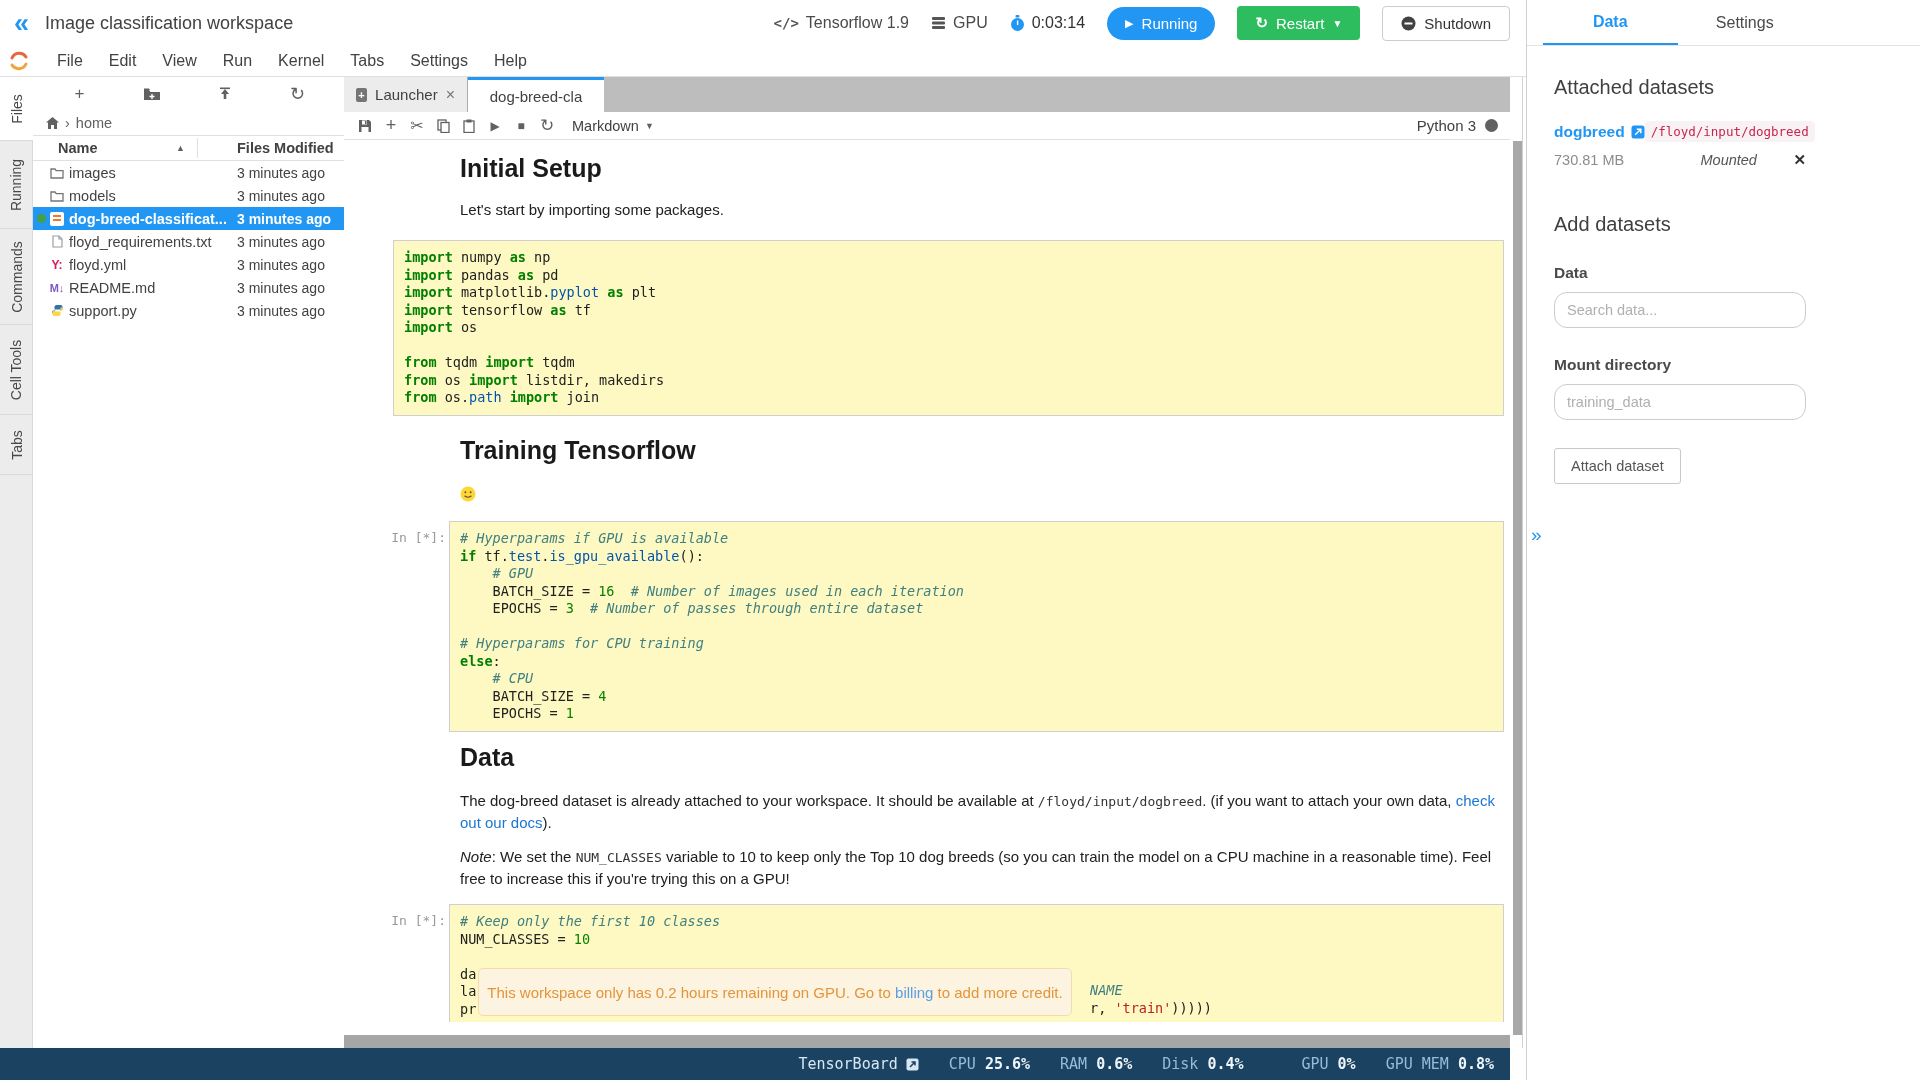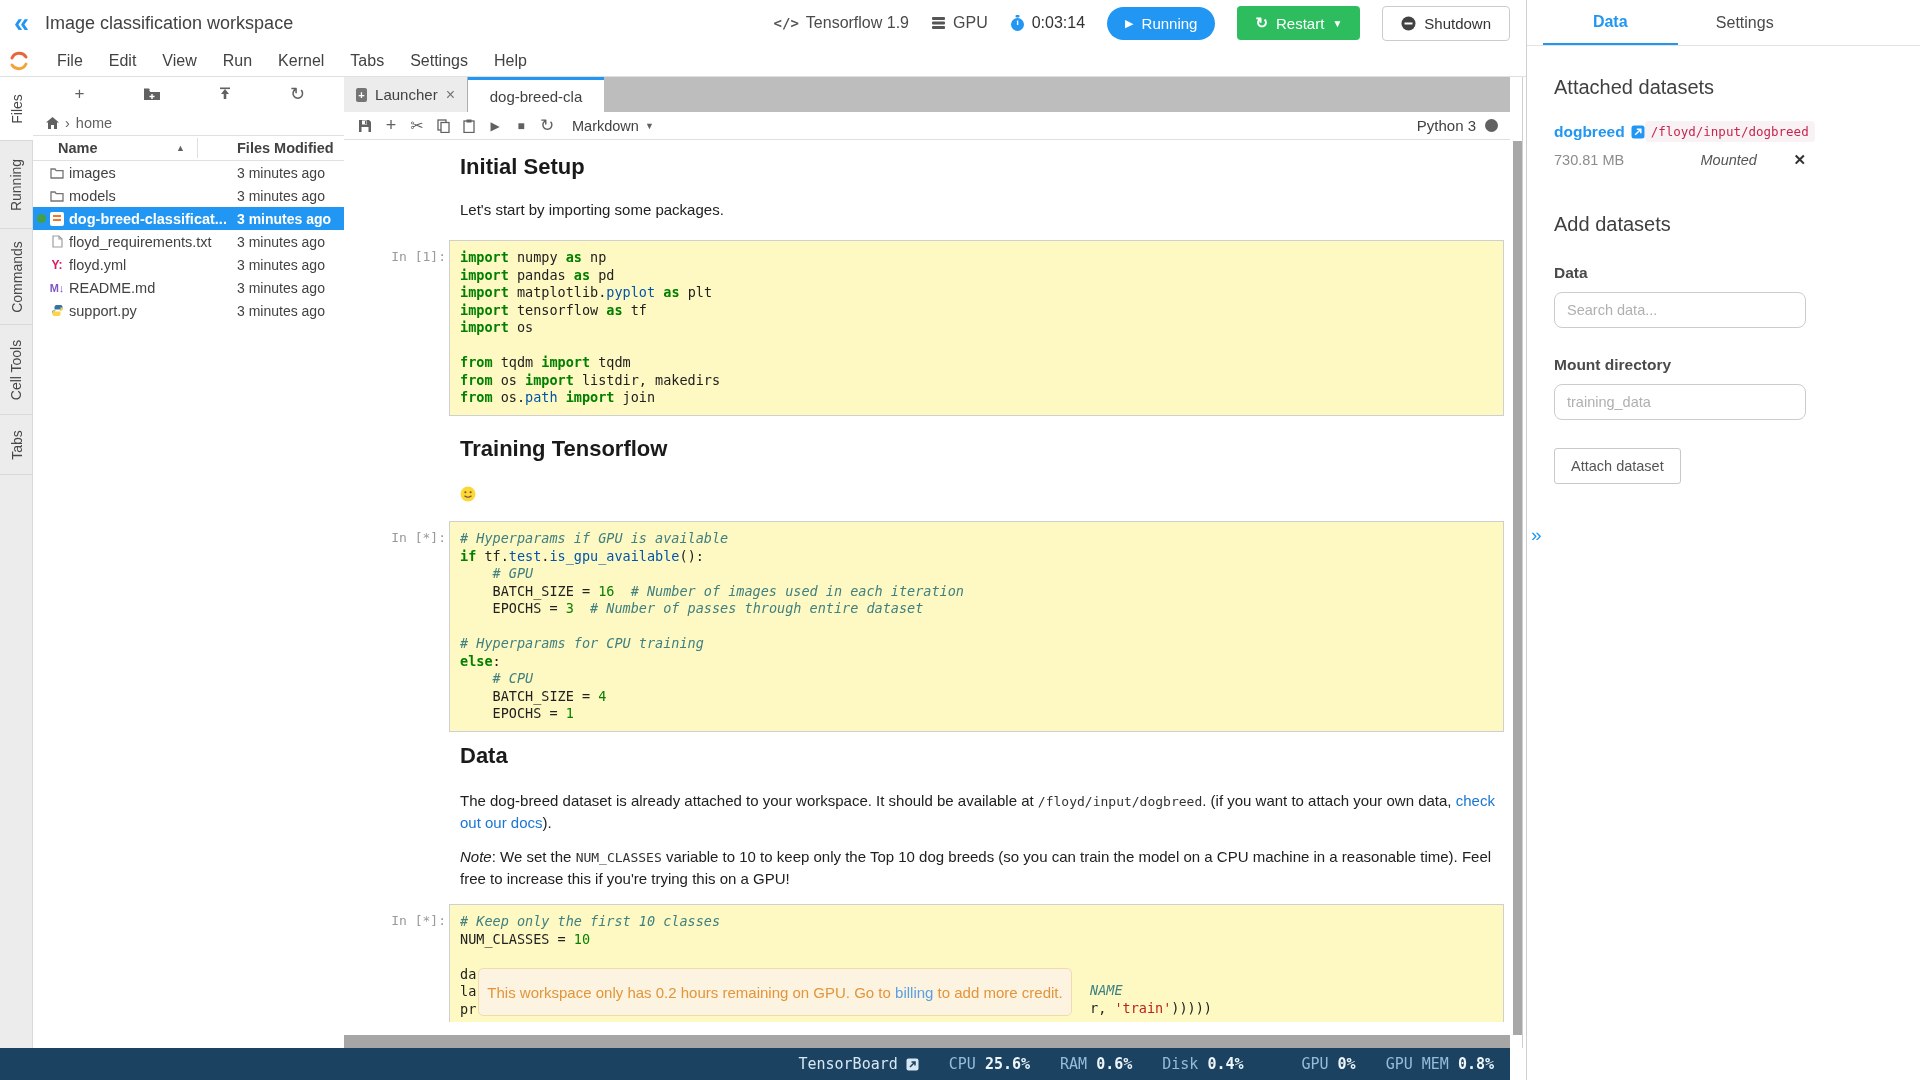--- a/index.html
+++ b/index.html
@@ -84,21 +84,21 @@
     color:#616161; cursor:pointer; font-size:14px; }
   .celltype { margin-left:12px; font-size:14.5px; color:#424242; display:flex; align-items:center;
     gap:6px; cursor:pointer; }
   .kernel-zone { position:absolute; right:12px; display:flex; align-items:center; gap:9px;justify-content:flex-end; }
   .kernel-name { font-size:15px; color:#424242; cursor:pointer; }
   .kernel-dot { width:13px; height:13px; border-radius:50%; background:#616161; }
 
   .nb-content { position:absolute; left:0; top:63px; width:1166px; height:882px; background:#fff;
     overflow:hidden; }
   .abs { position:absolute; }
-  .md-h1 { font-size:22px; font-weight:600; color:#1a1a1a; }
+  .md-h1 { font-size:25px; font-weight:600; color:#1a1a1a; }
   .md-p { font-size:15px; color:#212121; line-height:21px; width:1045px; }
   .inline-code { font-family:"DejaVu Sans Mono", monospace; font-size:13px; color:#333; }
   .md-link { color:#1976d2; cursor:pointer; }
   .code-row { position:absolute; left:46px; display:flex; width:1114px; }
   .prompt { width:56px; flex:none; font-family:"DejaVu Sans Mono", monospace; font-size:13px;
     color:#9a9a9a; text-align:right; padding-top:9px; }
   .cellbox { flex:1; margin-left:3px; background:#fef9c3; border:1px solid #cfcfcf;
     padding:8px 10px; font-family:"DejaVu Sans Mono", monospace; font-size:13.5px; color:#212121;
     position:relative; }
   .cl { height:17.5px; line-height:17.5px; white-space:pre; }
@@ -144,21 +144,21 @@
   .ds-row1 { margin-top:22px; display:flex; align-items:center; justify-content:space-between; width:252px; }
   .ds-name { color:#2196f3; font-weight:bold; font-size:15.5px; display:flex; gap:6px; align-items:center; cursor:pointer; }
   .ds-path { font-family:"DejaVu Sans Mono", monospace; font-size:12.5px; color:#c7254e;
     background:#f9f2f4; border-radius:4px; padding:3px 6px; }
   .ds-row2 { margin-top:9px; display:flex; align-items:center; width:252px; }
   .ds-size { font-size:14.5px; color:#8c8c8c; width:110px; }
   .ds-status { font-size:14.5px; color:#555; font-style:italic; flex:1; text-align:center; }
   .ds-x { font-size:15px; font-weight:bold; color:#333; cursor:pointer; }
   .rp-h2b { margin-top:44px; }
   .rp-label { margin-top:28px; font-size:15.5px; font-weight:bold; color:#4a4a4a; }
-  .rp-input { margin-top:10px; width:252px; height:36px; border:1px solid #ccc; border-radius:8px;
+  .rp-input { margin-top:10px; width:252px; height:36px; border:1px solid #ccc; border-radius:13px;
     padding:0 12px; font-size:14.5px; color:#000000; font-family:"Liberation Sans", sans-serif; }
   .rp-input::placeholder { color:#b0b0b0; }
   .attach-btn { margin-top:28px; background:#fff; border:1px solid #c9c9c9; border-radius:3px;
     color:#555; font-size:14.5px; padding:9px 16px; cursor:pointer; }
   .expand-ic { position:absolute; left:4px; top:524px; color:#2196f3; font-size:19px; cursor:pointer; }
 </style>
 </head>
 <body>
 
 <div id="titlebar">
@@ -387,21 +387,20 @@
       <span class="kernel-name">Python 3</span>
       <span class="kernel-dot"></span>
     </span>
   </div>
 
   <div class="nb-content">
     <div class="abs md-h1" style="left:116px; top:14px;">Initial Setup</div>
     <div class="abs md-p" style="left:116px; top:59px;">Let's start by importing some packages.</div>
 
     <div class="code-row" style="top:100px;">
-      <div class="prompt">In [1]:</div>
       <div class="cellbox">
           <div class="cl"><span class="tk-k">import</span><span class="tk-n"> numpy </span><span class="tk-k">as</span><span class="tk-n"> np</span></div>
           <div class="cl"><span class="tk-k">import</span><span class="tk-n"> pandas </span><span class="tk-k">as</span><span class="tk-n"> pd</span></div>
           <div class="cl"><span class="tk-k">import</span><span class="tk-n"> matplotlib</span><span class="tk-n">.</span><span class="tk-p">pyplot</span><span class="tk-n"> </span><span class="tk-k">as</span><span class="tk-n"> plt</span></div>
           <div class="cl"><span class="tk-k">import</span><span class="tk-n"> tensorflow </span><span class="tk-k">as</span><span class="tk-n"> tf</span></div>
           <div class="cl"><span class="tk-k">import</span><span class="tk-n"> os</span></div>
           <div class="cl">&nbsp;</div>
           <div class="cl"><span class="tk-k">from</span><span class="tk-n"> tqdm </span><span class="tk-k">import</span><span class="tk-n"> tqdm</span></div>
           <div class="cl"><span class="tk-k">from</span><span class="tk-n"> os </span><span class="tk-k">import</span><span class="tk-n"> listdir, makedirs</span></div>
           <div class="cl"><span class="tk-k">from</span><span class="tk-n"> os</span><span class="tk-n">.</span><span class="tk-p">path</span><span class="tk-n"> </span><span class="tk-k">import</span><span class="tk-n"> join</span></div>

